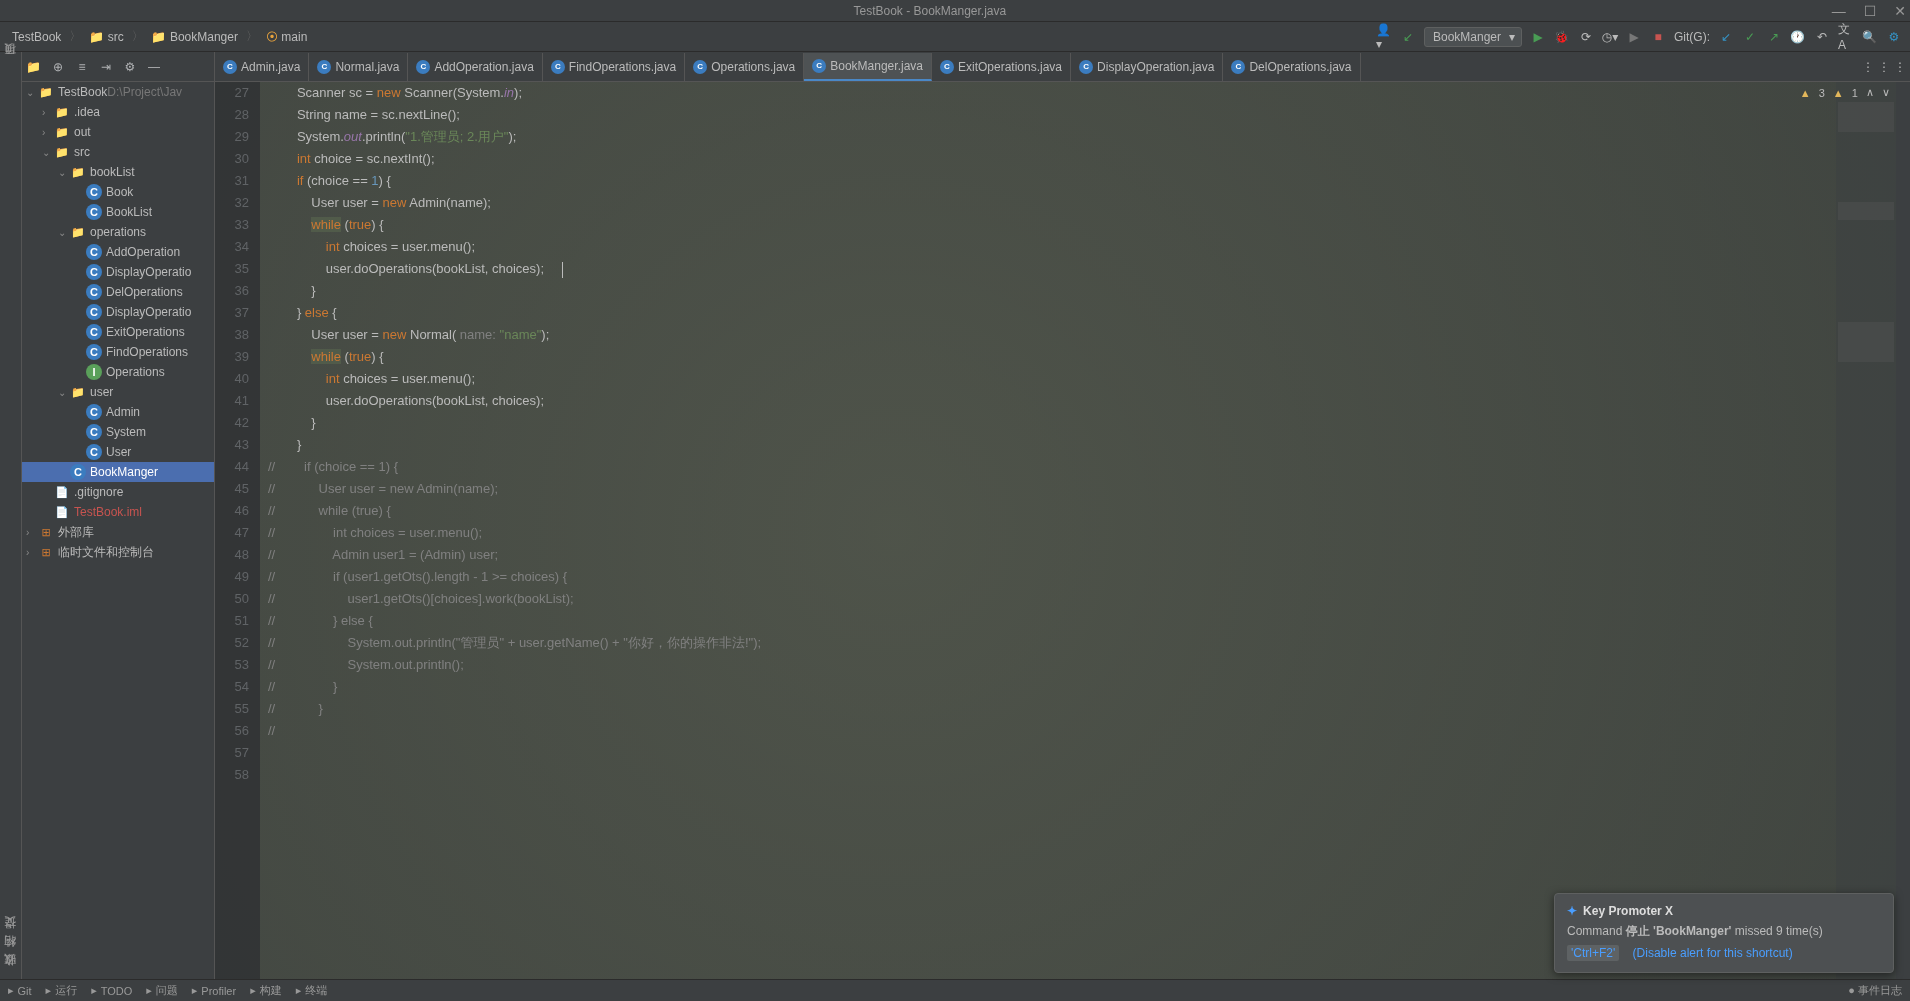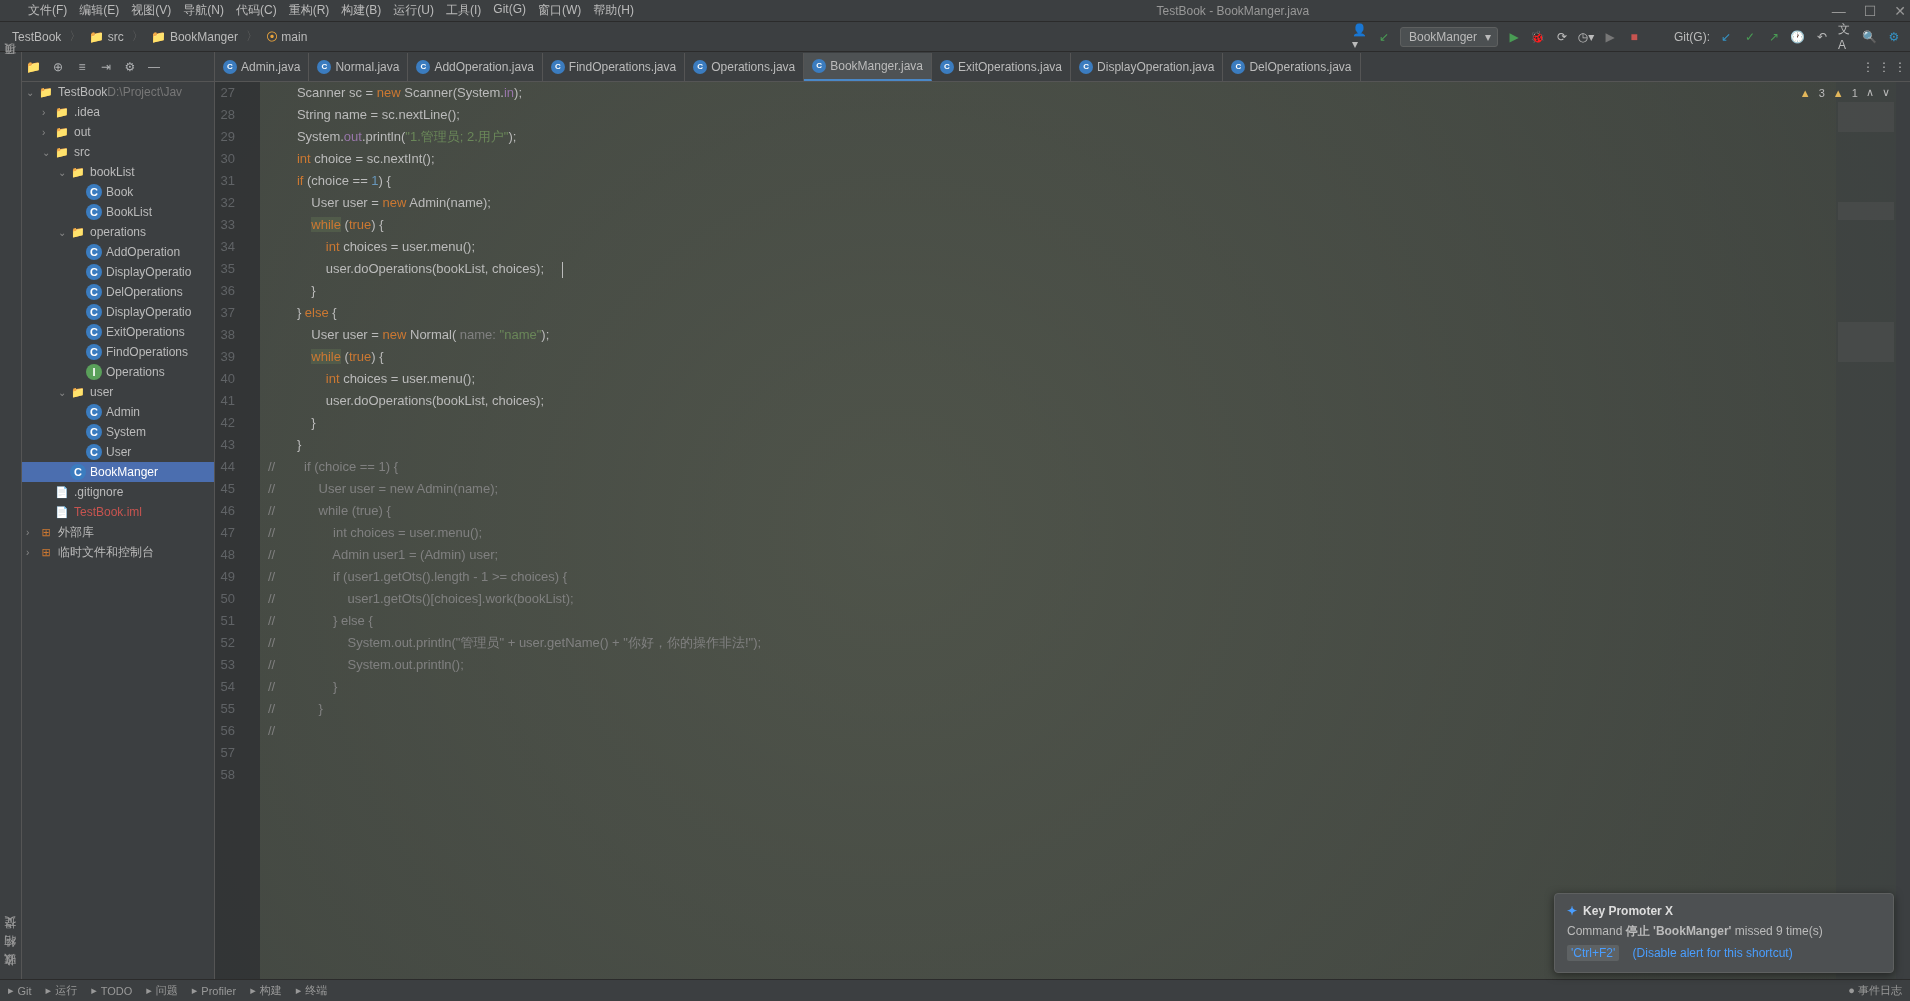--- a/index.html
+++ b/index.html
@@ -45,25 +45,25 @@
 .icon-lib { color: #cc7832; }
 
 .editor-area { flex: 1; display: flex; flex-direction: column; background: #2b2b2b; position: relative; }
 .tabs { height: 30px; display: flex; align-items: center; background: #3c3f41; border-bottom: 1px solid #555; overflow: hidden; }
 .tab { padding: 0 8px; height: 28px; display: flex; align-items: center; gap: 4px; border-right: 1px solid #555; color: #bbbbbb; }
 .tab.active { background: #4e5254; border-bottom: 2px solid #4a88c7; }
 .tab .ticon { width: 14px; height: 14px; background: #3b7cbf; color: #fff; border-radius: 50%; font-size: 8px; display: flex; align-items: center; justify-content: center; font-weight: bold; }
 .tab-right { margin-left: auto; display: flex; gap: 4px; padding-right: 4px; }
 
 .editor-body { flex: 1; display: flex; overflow: hidden; background: linear-gradient(rgba(60,60,60,0.7),rgba(60,60,60,0.7)), radial-gradient(circle at 40% 50%, #7a8a6a, #4a5a4a); }
-.gutter { width: 45px; background: rgba(49,51,53,0.9); color: #606366; text-align: right; padding-right: 25px; font-family: "Consolas", monospace; font-size: 13px; line-height: 22px; }
+.gutter { width: 45px; background: rgba(49,51,53,0.9); color: #606366; text-align: right; padding-right: 11px; font-family: "Consolas", monospace; font-size: 13px; line-height: 22px; }
 .code { flex: 1; font-family: "Consolas", monospace; font-size: 13px; line-height: 22px; padding-left: 8px; position: relative; white-space: pre; }
 .code .kw { color: #cc7832; }
 .code .str { color: #6a8759; }
-.code .fld { color: #9876aa; }
+.code .fld { color: #9876aa; font-style: italic; }
 .code .num { color: #6897bb; }
 .code .com { color: #808080; text-align: center; }
 .code .hl { background: #515b4a; }
 .code .param { color: #808080; }
 .code .cursor { display: inline-block; width: 1px; height: 16px; background: #bbb; vertical-align: middle; }
 
 .insp-strip { position: absolute; top: 30px; right: 0; width: 14px; bottom: 0; background: #3c3f41; }
 .insp-top { position: absolute; top: 34px; right: 20px; display: flex; gap: 8px; color: #bbb; font-size: 11px; align-items: center; z-index: 5; }
 .insp-top .w { color: #e2b75b; }
 
@@ -78,34 +78,20 @@
 
 .statusbar { height: 22px; background: #3c3f41; display: flex; align-items: center; padding: 0 8px; gap: 14px; border-top: 1px solid #2b2b2b; font-size: 11px; color: #999; }
 .statusbar .sitem { display: flex; align-items: center; gap: 4px; }
 .statusbar .right { margin-left: auto; display: flex; gap: 8px; }
 </style>
 </head>
 <body>
 
 <div class="titlebar">
   <div class="logo"></div>
-  <div class="menu" id="menubar">
-      <span>文件(F)</span>
-      <span>编辑(E)</span>
-      <span>视图(V)</span>
-      <span>导航(N)</span>
-      <span>代码(C)</span>
-      <span>重构(R)</span>
-      <span>构建(B)</span>
-      <span>运行(U)</span>
-      <span>工具(I)</span>
-      <span>Git(G)</span>
-      <span>窗口(W)</span>
-      <span>帮助(H)</span>
-    </div>
   <div class="title">TestBook - BookManger.java</div>
   <div class="winctl">
     <span>—</span>
     <span>☐</span>
     <span>✕</span>
   </div>
 </div>
 
 <div class="navbar">
   <div class="breadcrumb" id="breadcrumb">
@@ -122,21 +108,21 @@
     <span class="icon green">↙</span>
     <div class="runcfg">
       <span>BookManger</span>
     </div>
     <span class="icon green">▶</span>
     <span class="icon green">🐞</span>
     <span class="icon">⟳</span>
     <span class="icon">◷▾</span>
     <span class="icon" style="color:#777">▶</span>
     <span class="icon red">■</span>
-    <span style="margin-left:24px">Git(G):</span>
+    <span style="margin-left:0">Git(G):</span>
     <span class="icon blue">↙</span>
     <span class="icon green">✓</span>
     <span class="icon green">↗</span>
     <span class="icon">🕐</span>
     <span class="icon">↶</span>
     <span class="icon">文A</span>
     <span class="icon">🔍</span>
     <span class="icon blue">⚙</span>
   </div>
 </div>

